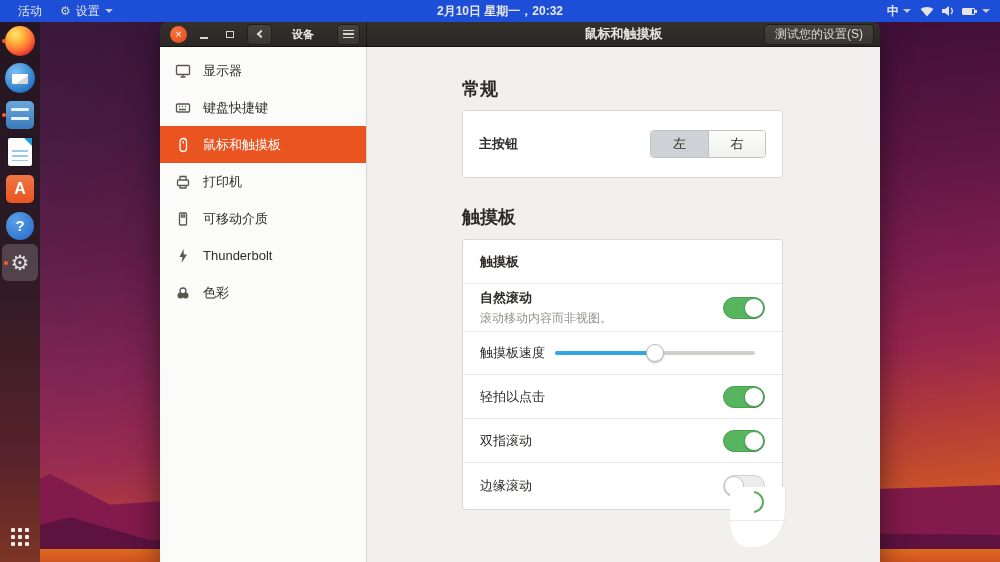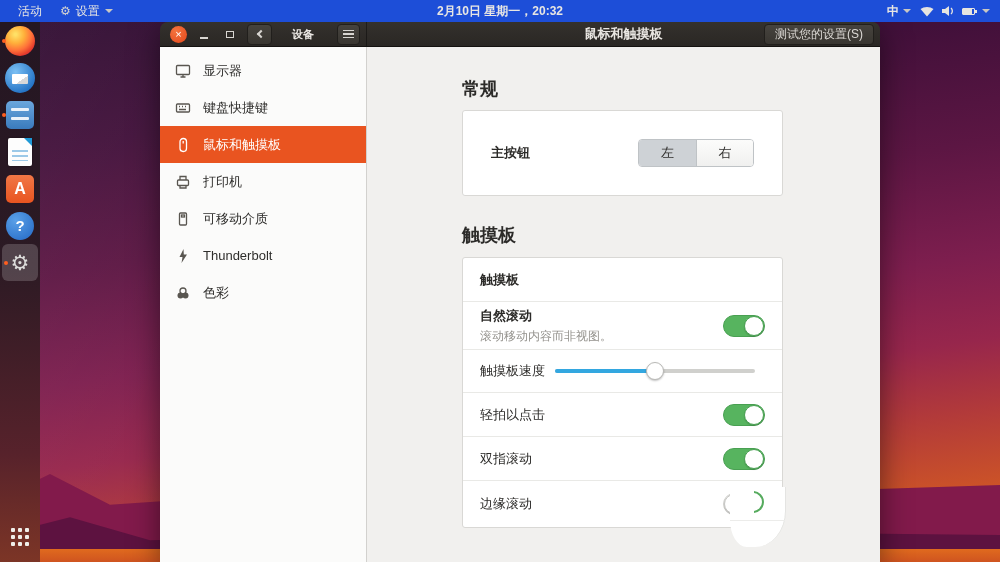--- a/index.html
+++ b/index.html
@@ -84,21 +84,21 @@
   .side-item.selected { background:#E95420; color:#fff; }
   .side-item.selected svg * { stroke:#fff; }
   .sicon * { stroke:#595650; fill:none; stroke-width:1.3; }
   .sicon .f { fill:#595650; stroke:none; }
 
   
   .content { flex:1; background:#f1f0ee; position:relative; overflow:hidden; }
   .content-inner { width:321px; margin-left:95px; padding-top:30px; }
   .sect-head { font-size:18px; font-weight:bold; color:#2c2b29; }
   .card { background:#fff; border:1px solid #d9d8d5; border-radius:3px; }
-  .card1 { margin-top:9px; height:86px; display:flex; align-items:center; justify-content:space-between; padding:0 28px; }
+  .card1 { margin-top:9px; height:68px; display:flex; align-items:center; justify-content:space-between; padding:0 16px; }
   .row-title { font-size:13px; font-weight:bold; color:#2c2b29; }
   .row-desc { font-size:12px; color:#94928d; margin-top:4px; line-height:1.3; width:192px; }
   .seg { display:flex; border:1px solid #bfc3c6; border-radius:4px; overflow:hidden; height:28px; }
   .seg-btn { width:57px; display:flex; align-items:center; justify-content:center; font-size:13px; color:#32312f; cursor:pointer;
     background:linear-gradient(#fcfcfb,#f0f0ef); }
   .seg-btn + .seg-btn { border-left:1px solid #bfc3c6; }
   .seg-btn.sel { background:#ced2d6; }
   .head2 { margin-top:27px; }
   .card2 { margin-top:10px; }
   .trow { display:flex; align-items:center; padding:0 17px; border-bottom:1px solid #e9e9e6; }

